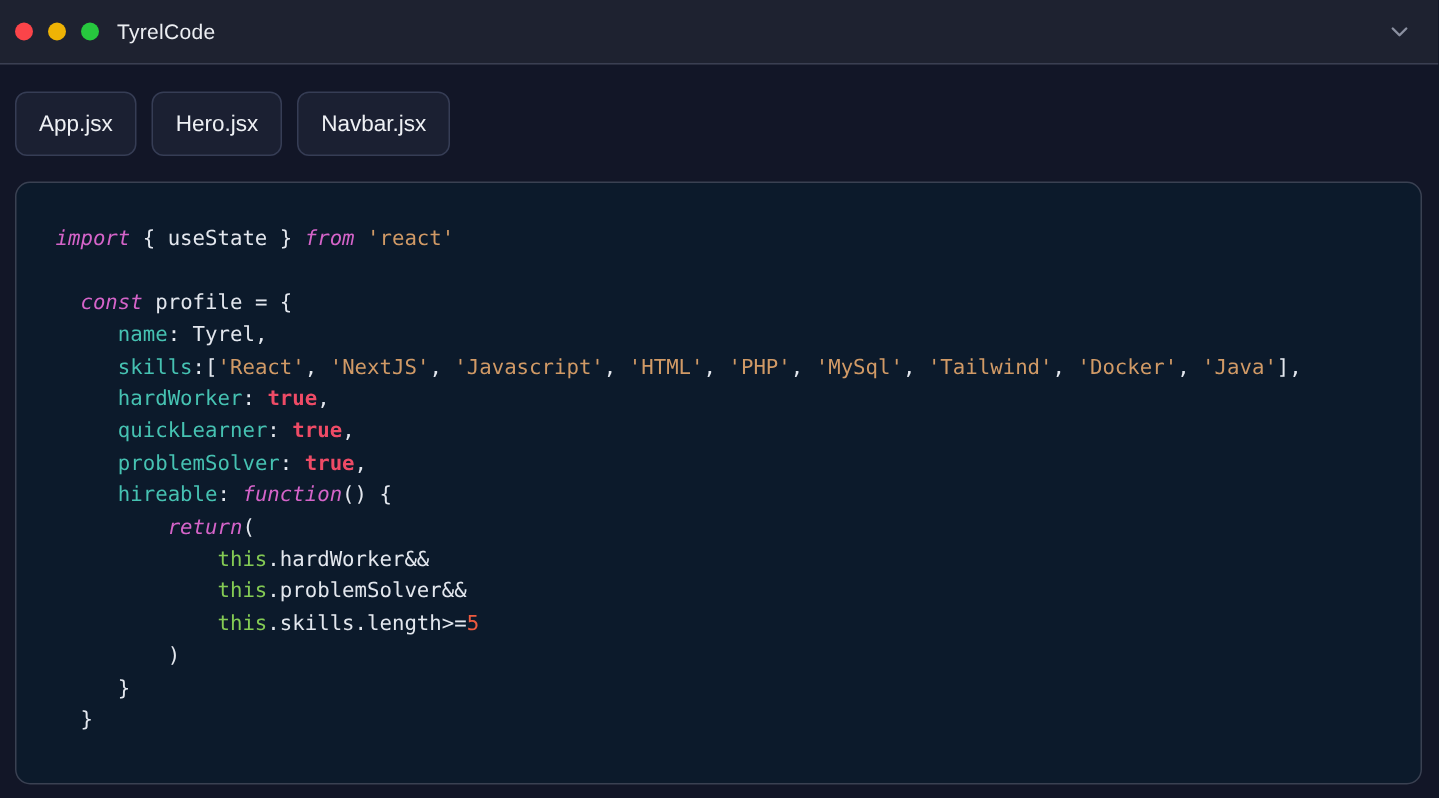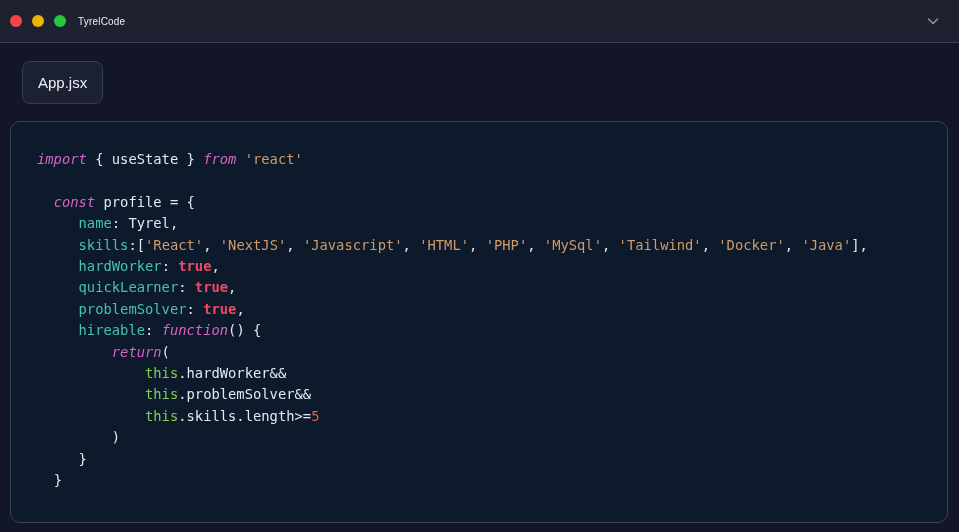--- a/index.html
+++ b/index.html
@@ -22,36 +22,35 @@
   .lights { display: flex; align-items: center; gap: 10px; }
   .light {
     width: 12px; height: 12px;
     border-radius: 50%;
     display: inline-block;
     cursor: default;
   }
   .title {
     margin-left: 12px;
     color: var(--t-title_text, #eceef2);
-    font-size: 10px;
+    font-size: 14px;
     font-weight: 500;
     letter-spacing: 0.2px;
   }
   .chevron {
     margin-left: auto;
     display: flex; align-items: center;
     color: var(--t-chevron, #8b90a0);
   }
 
   
   .tabs {
     display: flex;
     gap: 10px;
     padding: 18px 10px 0 10px;
-    margin-left: 12px;
   }
   .tab {
     height: 43px;
     padding: 0 15px;
     display: inline-flex;
     align-items: center;
     justify-content: center;
     background: var(--t-tab_bg, #1b2032);
     border: 1px solid var(--t-tab_border, #363d55);
     border-radius: 8px;
@@ -101,19 +100,21 @@
     <span class="title">TyrelCode</span>
     <span class="chevron">
       <svg width="16" height="16" viewBox="0 0 16 16">
         <path d="M3.5 6 L8 10.5 L12.5 6" fill="none" stroke="currentColor" stroke-width="1.6" stroke-linecap="round" stroke-linejoin="round"></path>
       </svg>
     </span>
   </header>
 
   <nav class="tabs">
     <button class="tab">App.jsx</button>
+    <button class="tab">Hero.jsx</button>
+    <button class="tab">Navbar.jsx</button>
   </nav>
 
   <main class="editor">
     <pre class="code" id="code"><div class="code-line"><span class="tok-kw">import</span><span class="tok-pl"> { useState } </span><span class="tok-kw">from</span><span class="tok-pl"> </span><span class="tok-st">'react'</span></div><div class="code-line">&nbsp;</div><div class="code-line"><span class="tok-pl">  </span><span class="tok-kw">const</span><span class="tok-pl"> profile = {</span></div><div class="code-line"><span class="tok-pl">     </span><span class="tok-pr">name</span><span class="tok-pl">: Tyrel,</span></div><div class="code-line"><span class="tok-pl">     </span><span class="tok-pr">skills</span><span class="tok-pl">:[</span><span class="tok-st">'React'</span><span class="tok-pl">, </span><span class="tok-st">'NextJS'</span><span class="tok-pl">, </span><span class="tok-st">'Javascript'</span><span class="tok-pl">, </span><span class="tok-st">'HTML'</span><span class="tok-pl">, </span><span class="tok-st">'PHP'</span><span class="tok-pl">, </span><span class="tok-st">'MySql'</span><span class="tok-pl">, </span><span class="tok-st">'Tailwind'</span><span class="tok-pl">, </span><span class="tok-st">'Docker'</span><span class="tok-pl">, </span><span class="tok-st">'Java'</span><span class="tok-pl">],</span></div><div class="code-line"><span class="tok-pl">     </span><span class="tok-pr">hardWorker</span><span class="tok-pl">: </span><span class="tok-bo">true</span><span class="tok-pl">,</span></div><div class="code-line"><span class="tok-pl">     </span><span class="tok-pr">quickLearner</span><span class="tok-pl">: </span><span class="tok-bo">true</span><span class="tok-pl">,</span></div><div class="code-line"><span class="tok-pl">     </span><span class="tok-pr">problemSolver</span><span class="tok-pl">: </span><span class="tok-bo">true</span><span class="tok-pl">,</span></div><div class="code-line"><span class="tok-pl">     </span><span class="tok-pr">hireable</span><span class="tok-pl">: </span><span class="tok-kw">function</span><span class="tok-pl">() {</span></div><div class="code-line"><span class="tok-pl">         </span><span class="tok-kw">return</span><span class="tok-pl">(</span></div><div class="code-line"><span class="tok-pl">             </span><span class="tok-th">this</span><span class="tok-pl">.hardWorker&amp;&amp;</span></div><div class="code-line"><span class="tok-pl">             </span><span class="tok-th">this</span><span class="tok-pl">.problemSolver&amp;&amp;</span></div><div class="code-line"><span class="tok-pl">             </span><span class="tok-th">this</span><span class="tok-pl">.skills.length&gt;=</span><span class="tok-nu">5</span></div><div class="code-line"><span class="tok-pl">         </span><span class="tok-pl">)</span></div><div class="code-line"><span class="tok-pl">     </span><span class="tok-pl">}</span></div><div class="code-line"><span class="tok-pl">  </span><span class="tok-pl">}</span></div></pre>
   </main>
 
 </div>
 
 </body></html>

